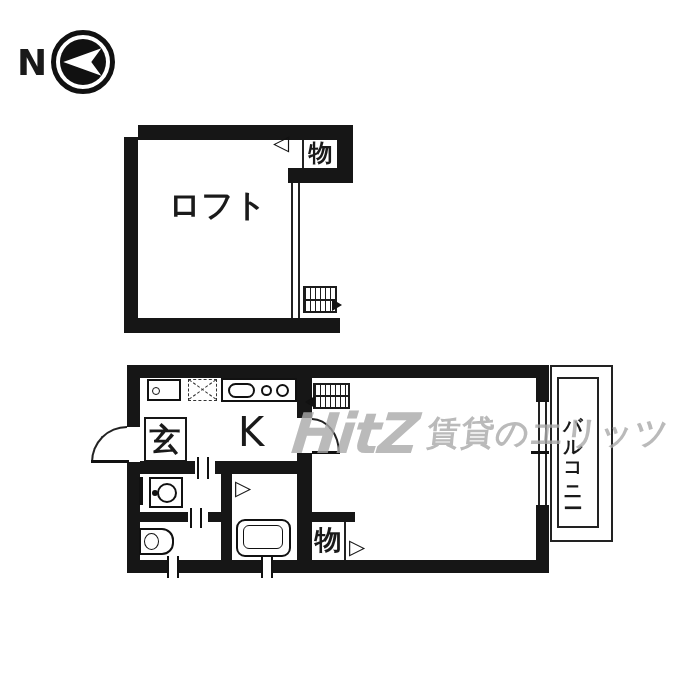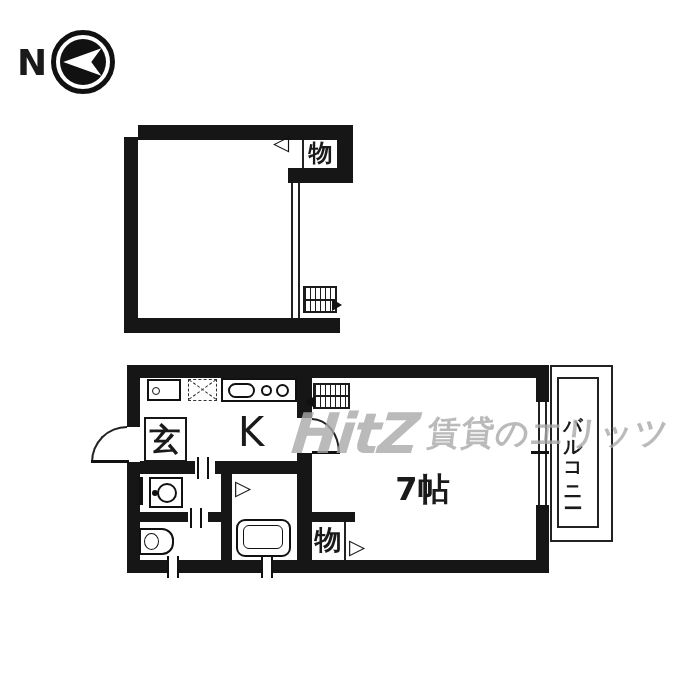--- a/index.html
+++ b/index.html
@@ -55,20 +55,21 @@
   <div class="abs" style="left:302px;top:140px;width:35px;height:28px;background:#fff;border-left:2px solid #222;box-sizing:border-box;">
     <div class="lbl" style="left:0;top:1px;width:33px;font-size:24px;font-weight:700;">物</div>
   </div>
   <div class="arrowglyph" style="left:273px;top:133px;font-size:21px;">◁</div>
 
   <div class="dline" style="left:291px;top:183px;width:9px;height:135px;"></div>
 
   <div class="ladder" style="left:303px;top:286px;width:34px;height:27px;"></div>
   <div class="abs" style="left:332px;top:299px;width:0;height:0;border-left:10px solid #111;border-top:6px solid transparent;border-bottom:6px solid transparent;"></div>
 
+  <div class="lbl" style="left:150px;top:189px;width:135px;font-size:32px;">ロフト</div>
 
   <div class="w" style="left:127px;top:365px;width:422px;height:13px;"></div>
   <div class="w" style="left:127px;top:365px;width:13px;height:62px;"></div>
   <div class="w" style="left:127px;top:462px;width:13px;height:111px;"></div>
   <div class="w" style="left:127px;top:560px;width:422px;height:13px;"></div>
   <div class="w" style="left:536px;top:365px;width:13px;height:37px;"></div>
   <div class="w" style="left:536px;top:505px;width:13px;height:68px;"></div>
 
   <div class="dline" style="left:538px;top:402px;width:9px;height:103px;"></div>
   <div class="abs" style="left:531px;top:451px;width:18px;height:2.5px;background:#111;"></div>
@@ -131,20 +132,19 @@
   <div class="arrowglyph" style="left:235px;top:478px;font-size:21px;">▷</div>
 
   <div class="abs" style="left:312px;top:522px;width:34px;height:38px;background:#fff;border-right:2px solid #222;box-sizing:border-box;">
     <div class="lbl" style="left:0;top:4px;width:32px;font-size:27px;font-weight:700;">物</div>
   </div>
   <div class="arrowglyph" style="left:349px;top:537px;font-size:21px;">▷</div>
 
   <div class="ladder" style="left:313px;top:383px;width:37px;height:26px;"></div>
   <div class="abs" style="left:305px;top:396px;width:0;height:0;border-right:10px solid #111;border-top:6px solid transparent;border-bottom:6px solid transparent;"></div>
 
-  <div class="lbl" style="left:365px;top:473px;width:115px;font-size:32px;">7帖</div>
 
   <div id="watermark">
     <span class="logo">HitZ</span>
     <span class="wmtext">賃貸のエリッツ</span>
   </div>
 
 </div>
 
 </body></html>

